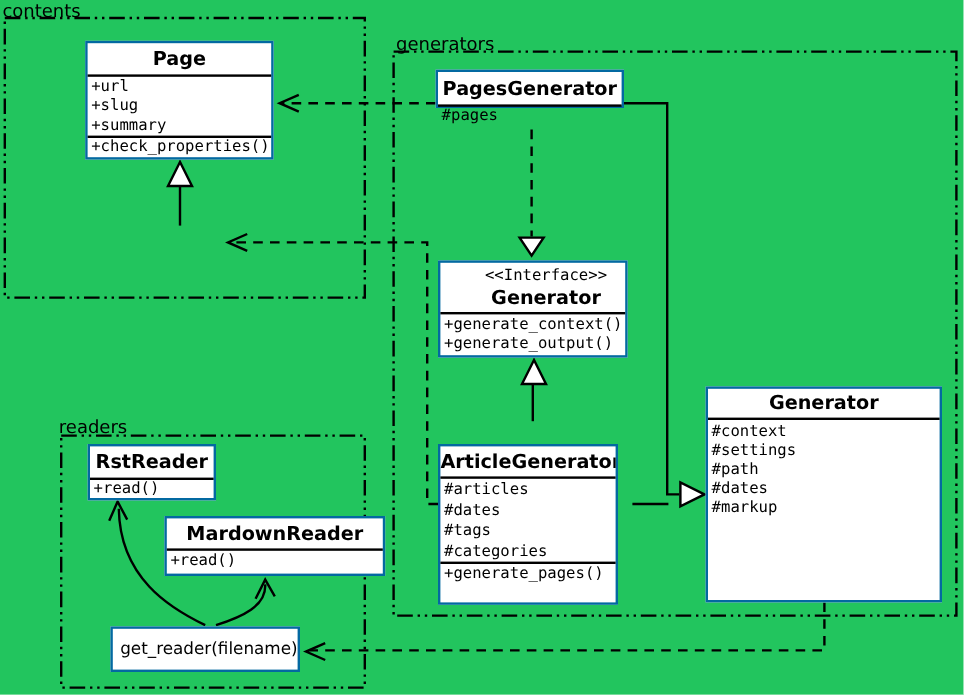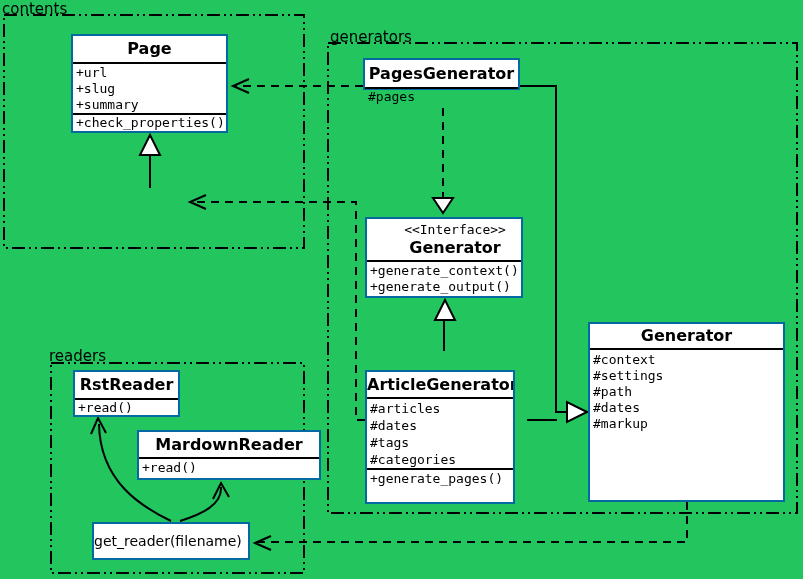--- a/index.html
+++ b/index.html
@@ -13,21 +13,21 @@
   svg .tri{fill:#fff;}
   .pkg-label{position:absolute;height:16px;line-height:16px;font-size:15px;white-space:nowrap;}
   .cls{position:absolute;background:#fff;border:2px solid #0369a1;}
   .ttl{font-weight:bold;font-size:16px;text-align:center;white-space:nowrap;overflow:hidden;}
   .sec{border-top:2px solid #000;padding:1px 0 0 3px;
        font-family:"DejaVu Sans Mono",monospace;font-size:13px;}
   .m{line-height:16px;white-space:nowrap;}
   .ttl2{text-align:center;padding-top:3px;padding-left:22px;}
   .stereo{font-family:"DejaVu Sans Mono",monospace;font-size:13px;line-height:16px;}
   .iname{font-weight:bold;font-size:16px;line-height:20px;}
-  .plainbox{font-size:14px;text-align:left;white-space:nowrap;}
+  .plainbox{font-size:14px;text-align:right;white-space:nowrap;}
 </style>
 </head>
 <body>
 
 <div class="stage">
 
   <svg width="803" height="579">
 
     <rect class="pkg" x="4" y="15" width="300" height="233"></rect>
     <rect class="pkg" x="328" y="43" width="469" height="470"></rect>

